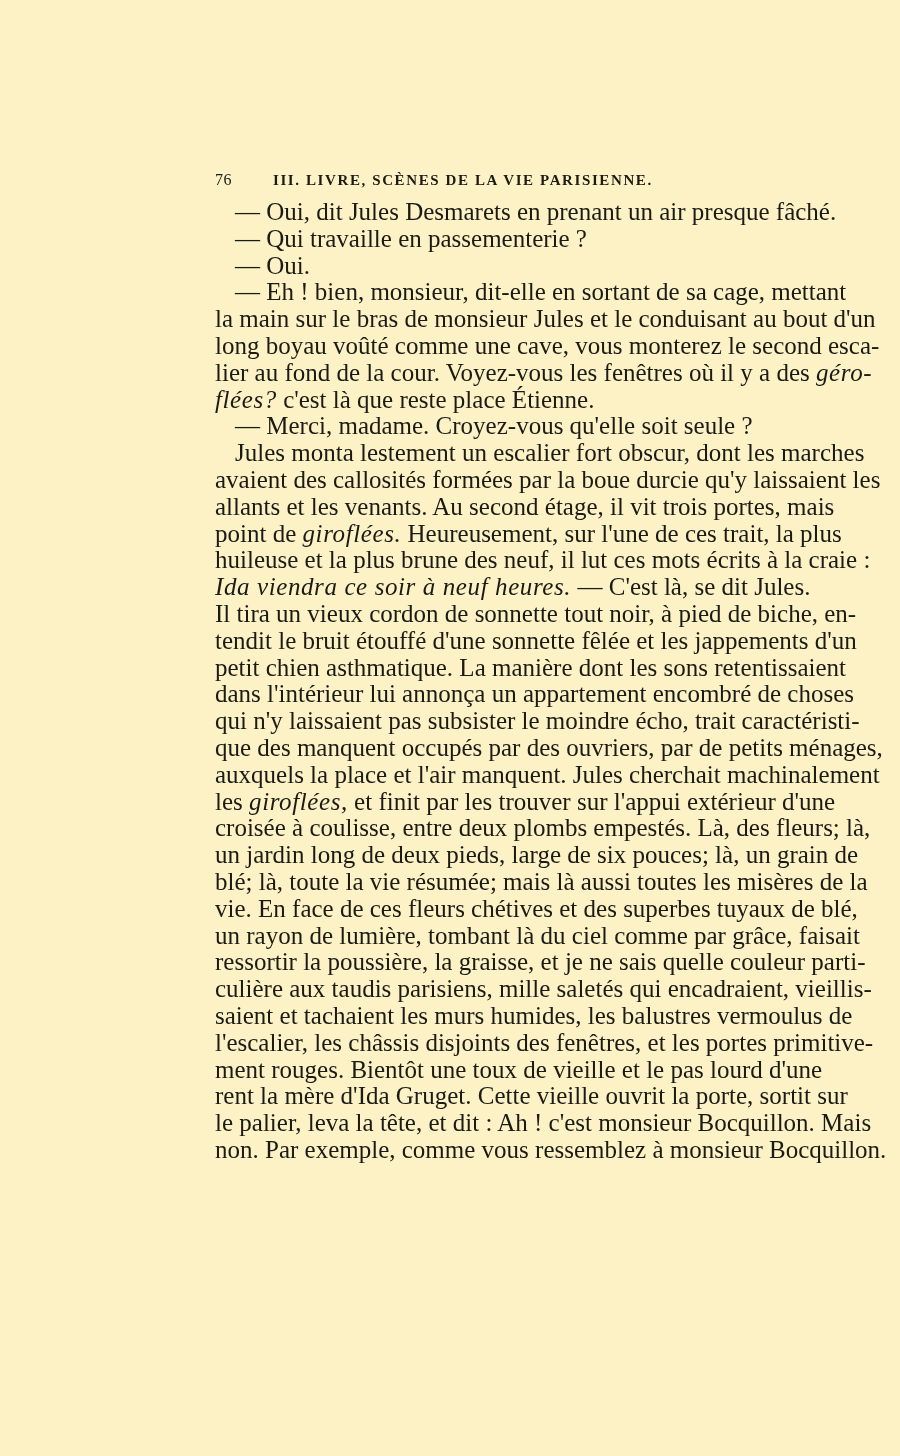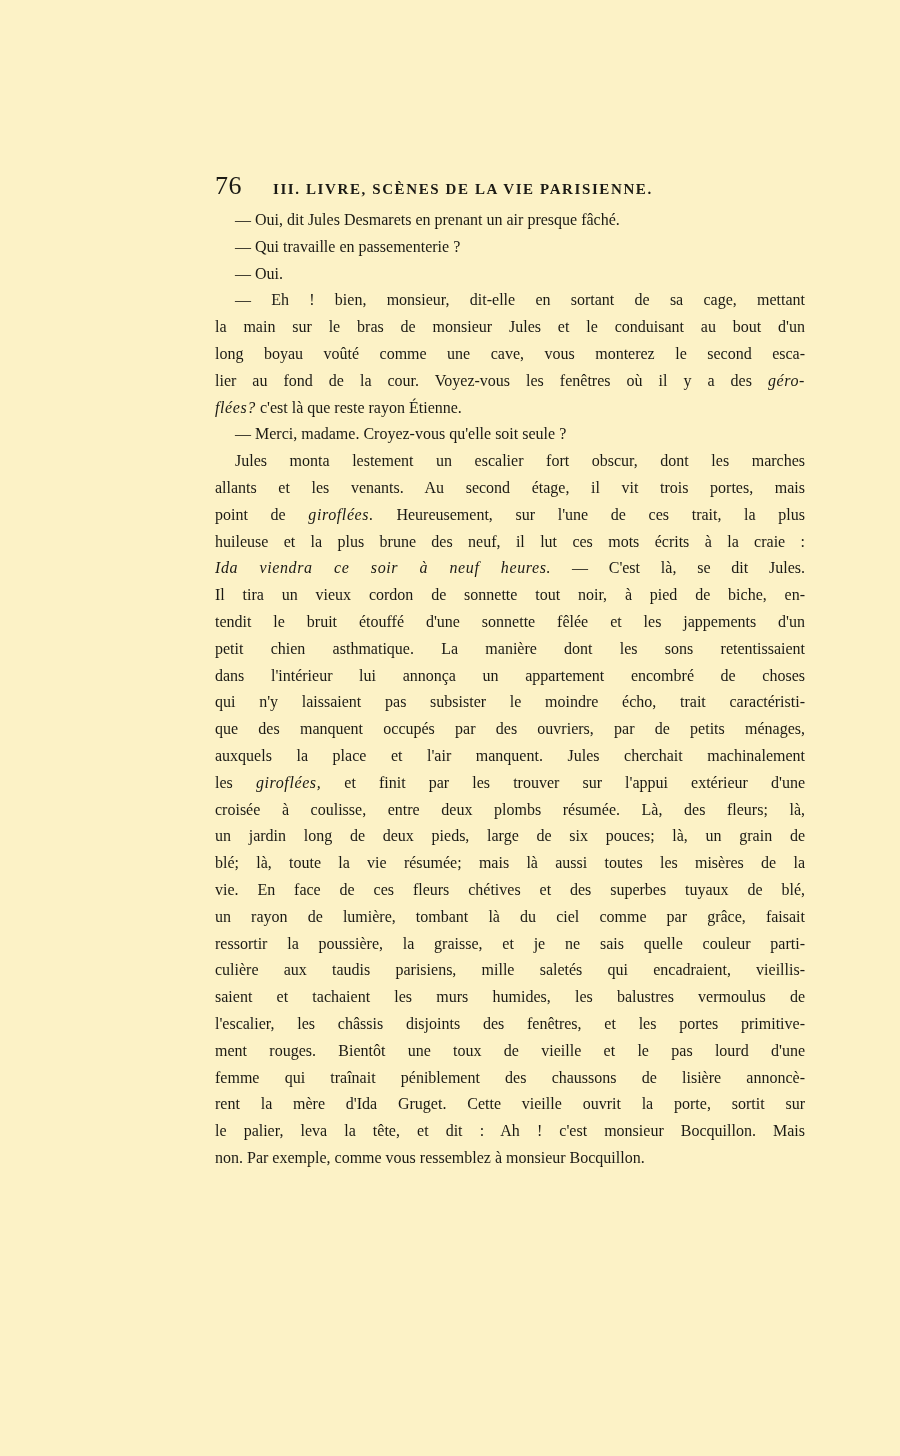--- a/index.html
+++ b/index.html
@@ -18,31 +18,31 @@
     }
     .running-head {
       display: flex;
       align-items: baseline;
       height: 26px;
       font-size: 19px;
       letter-spacing: 0.5px;
     }
     .page-number {
       width: 58px;
-      font-size: 26px;
+      font-size: 16px;
     }
     .head-title {
       font-size: 15px;
       font-weight: bold;
       letter-spacing: 1.6px;
       text-align: center;
     }
     .body-text {
-      margin-top: 10px;
-      font-size: 16px;
+      margin-top: 2px;
+      font-size: 25px;
       line-height: 26.8px;
       text-align: justify;
     }
     .line {
       display: block;
       white-space: nowrap;
       text-align-last: justify;
       text-align: justify;
     }
     .line.last { text-align-last: left; }
@@ -65,48 +65,48 @@
         <span class="line indent last"><span>— Qui travaille en passementerie ?</span></span>
       </div>
       <div>
         <span class="line indent last"><span>— Oui.</span></span>
       </div>
       <div>
         <span class="line indent"><span>— Eh ! bien, monsieur, dit-elle en sortant de sa cage, mettant</span></span>
         <span class="line"><span>la main sur le bras de monsieur Jules et le conduisant au bout d'un</span></span>
         <span class="line"><span>long boyau voûté comme une cave, vous monterez le second esca-</span></span>
         <span class="line"><span>lier au fond de la cour. Voyez-vous les fenêtres où il y a des </span><span class="it">géro-</span></span>
-        <span class="line last"><span class="it">flées?</span><span> c'est là que reste rayon Étienne.</span></span>
+        <span class="line last"><span class="it">flées?</span><span> c'est là que reste place Étienne.</span></span>
       </div>
       <div>
         <span class="line indent last"><span>— Merci, madame. Croyez-vous qu'elle soit seule ?</span></span>
       </div>
       <div>
         <span class="line indent"><span>Jules monta lestement un escalier fort obscur, dont les marches</span></span>
+        <span class="line"><span>avaient des callosités formées par la boue durcie qu'y laissaient les</span></span>
         <span class="line"><span>allants et les venants. Au second étage, il vit trois portes, mais</span></span>
         <span class="line"><span>point de </span><span class="it">giroflées.</span><span> Heureusement, sur l'une de ces trait, la plus</span></span>
         <span class="line"><span>huileuse et la plus brune des neuf, il lut ces mots écrits à la craie :</span></span>
         <span class="line"><span class="it">Ida viendra ce soir à neuf heures.</span><span> — C'est là, se dit Jules.</span></span>
         <span class="line"><span>Il tira un vieux cordon de sonnette tout noir, à pied de biche, en-</span></span>
         <span class="line"><span>tendit le bruit étouffé d'une sonnette fêlée et les jappements d'un</span></span>
         <span class="line"><span>petit chien asthmatique. La manière dont les sons retentissaient</span></span>
         <span class="line"><span>dans l'intérieur lui annonça un appartement encombré de choses</span></span>
         <span class="line"><span>qui n'y laissaient pas subsister le moindre écho, trait caractéristi-</span></span>
         <span class="line"><span>que des manquent occupés par des ouvriers, par de petits ménages,</span></span>
         <span class="line"><span>auxquels la place et l'air manquent. Jules cherchait machinalement</span></span>
         <span class="line"><span>les </span><span class="it">giroflées,</span><span> et finit par les trouver sur l'appui extérieur d'une</span></span>
-        <span class="line"><span>croisée à coulisse, entre deux plombs résumée. Là, des fleurs; là,</span></span>
+        <span class="line"><span>croisée à coulisse, entre deux plombs empestés. Là, des fleurs; là,</span></span>
         <span class="line"><span>un jardin long de deux pieds, large de six pouces; là, un grain de</span></span>
         <span class="line"><span>blé; là, toute la vie résumée; mais là aussi toutes les misères de la</span></span>
         <span class="line"><span>vie. En face de ces fleurs chétives et des superbes tuyaux de blé,</span></span>
         <span class="line"><span>un rayon de lumière, tombant là du ciel comme par grâce, faisait</span></span>
         <span class="line"><span>ressortir la poussière, la graisse, et je ne sais quelle couleur parti-</span></span>
         <span class="line"><span>culière aux taudis parisiens, mille saletés qui encadraient, vieillis-</span></span>
         <span class="line"><span>saient et tachaient les murs humides, les balustres vermoulus de</span></span>
         <span class="line"><span>l'escalier, les châssis disjoints des fenêtres, et les portes primitive-</span></span>
         <span class="line"><span>ment rouges. Bientôt une toux de vieille et le pas lourd d'une</span></span>
-        <span class="line"><span>femme qui traînait péniblement des chaussons de lisière annoncè-</span></span>
         <span class="line"><span>rent la mère d'Ida Gruget. Cette vieille ouvrit la porte, sortit sur</span></span>
         <span class="line"><span>le palier, leva la tête, et dit : Ah ! c'est monsieur Bocquillon. Mais</span></span>
         <span class="line last"><span>non. Par exemple, comme vous ressemblez à monsieur Bocquillon.</span></span>
       </div>
     </div>
 </div>
 
 </body></html>

